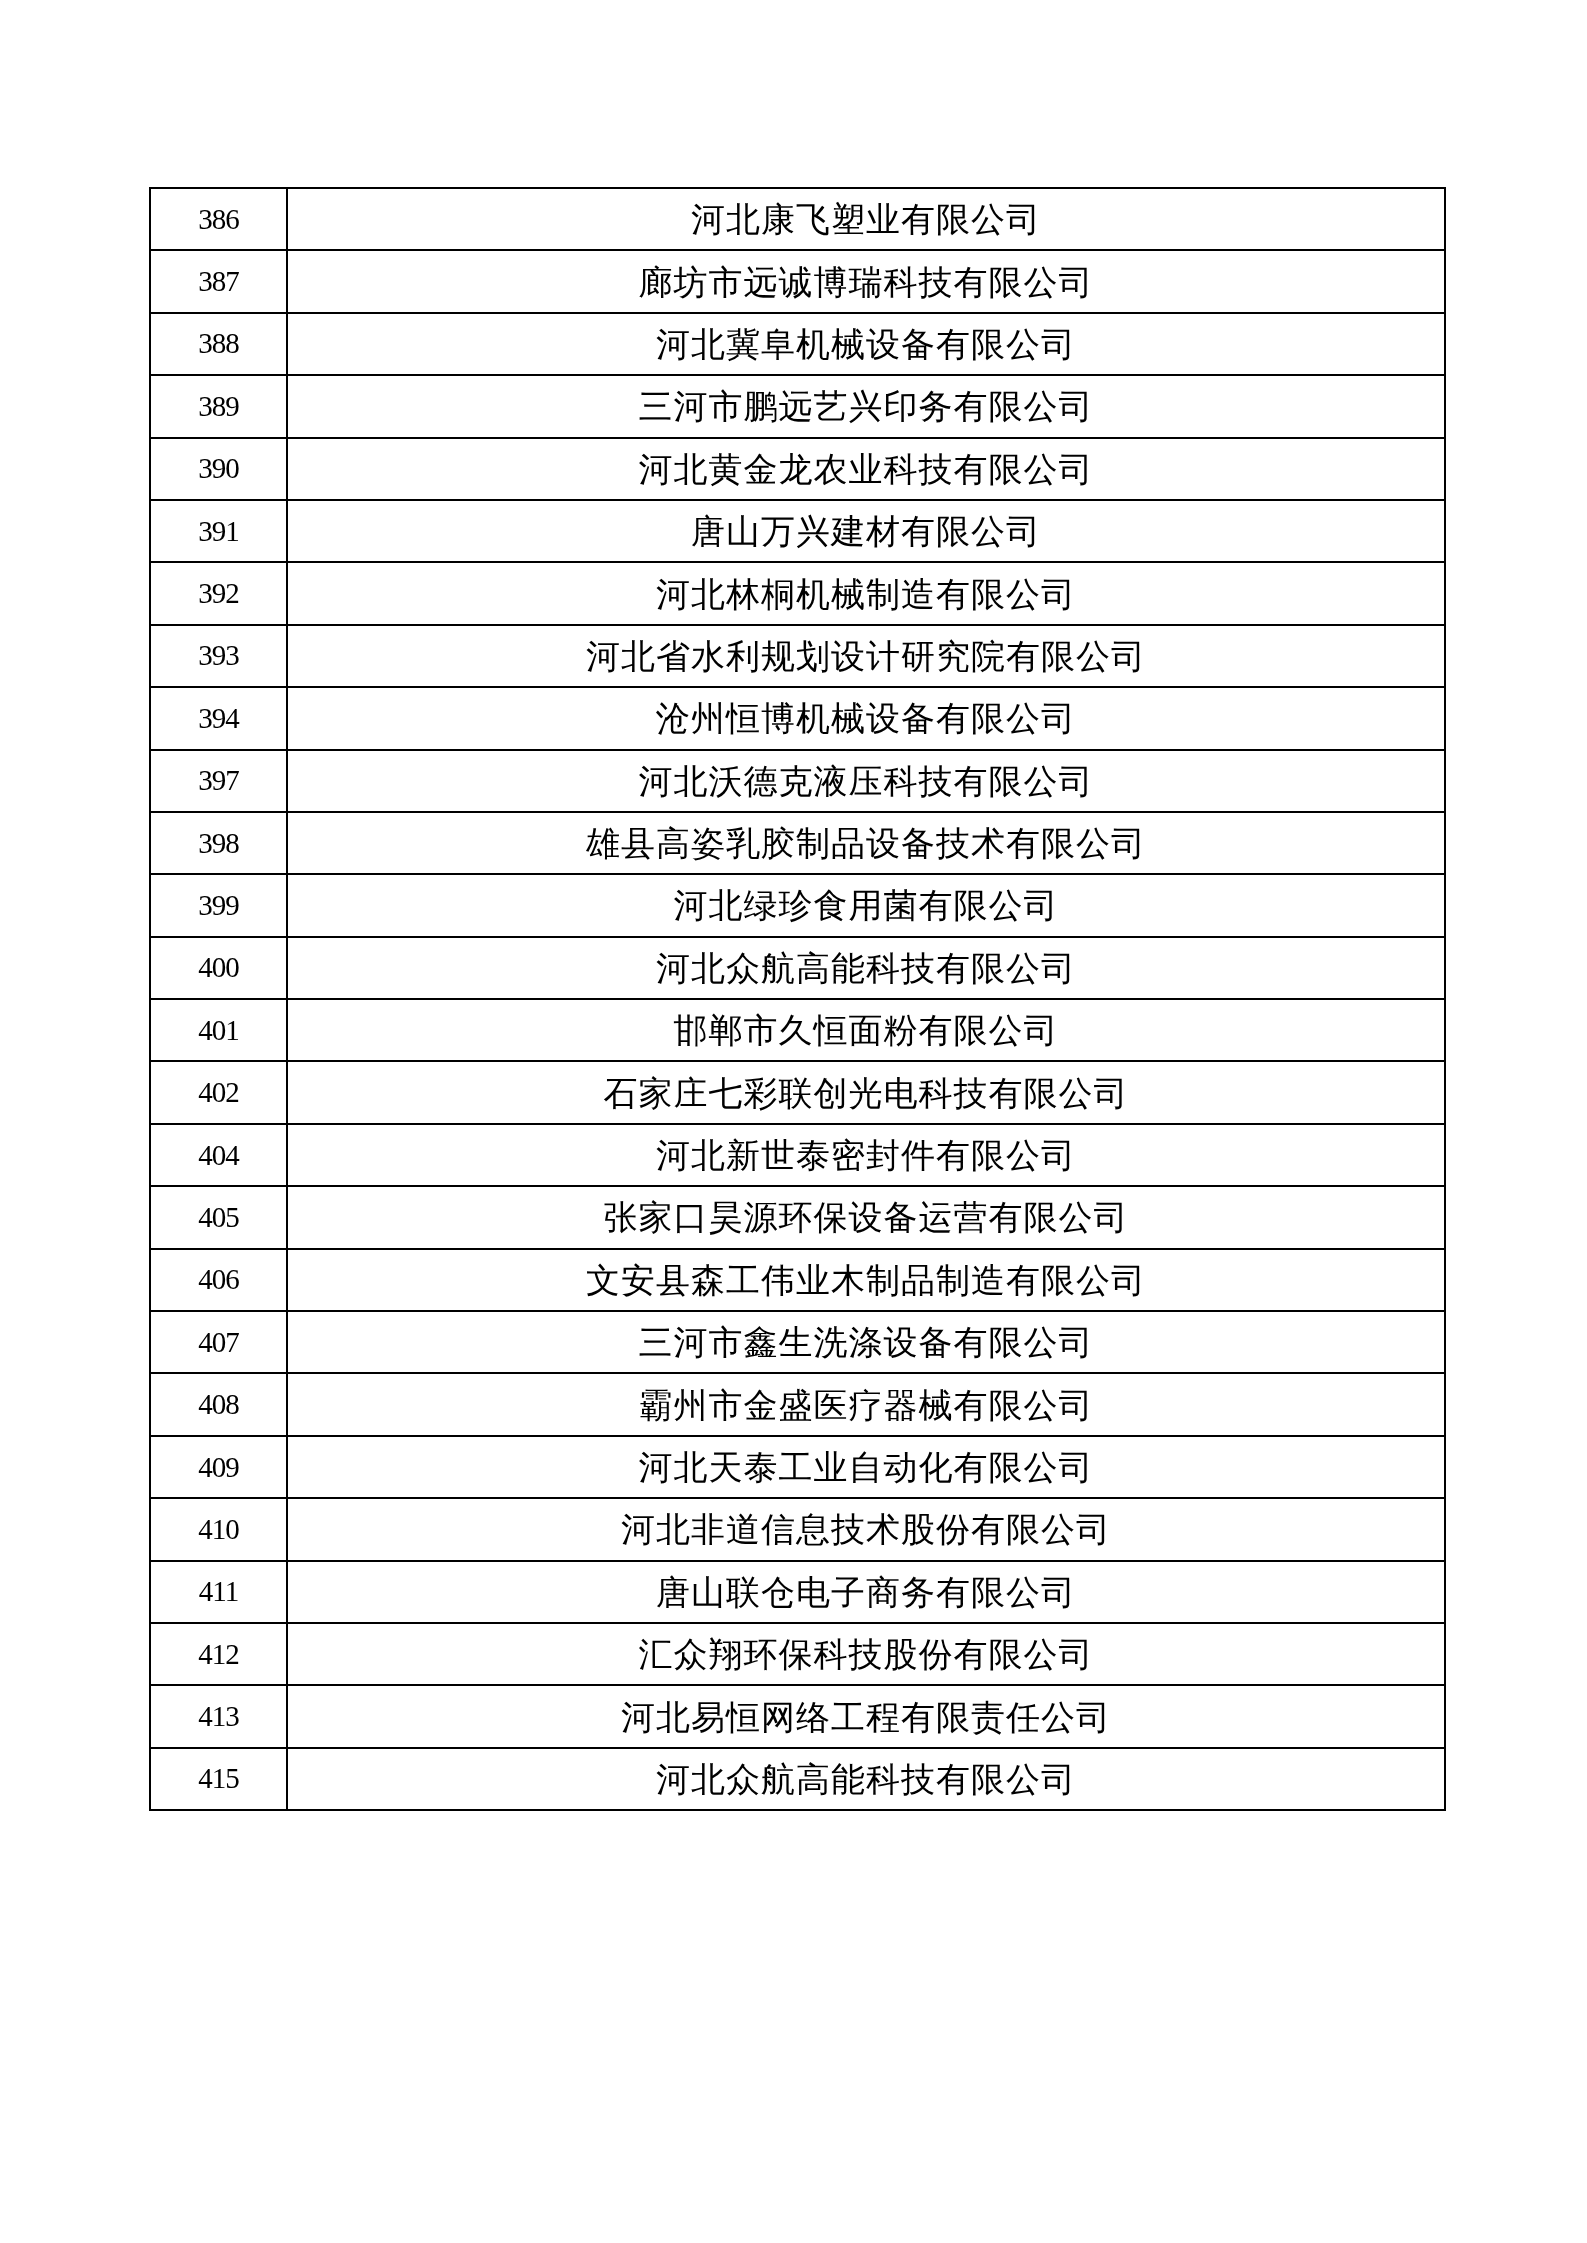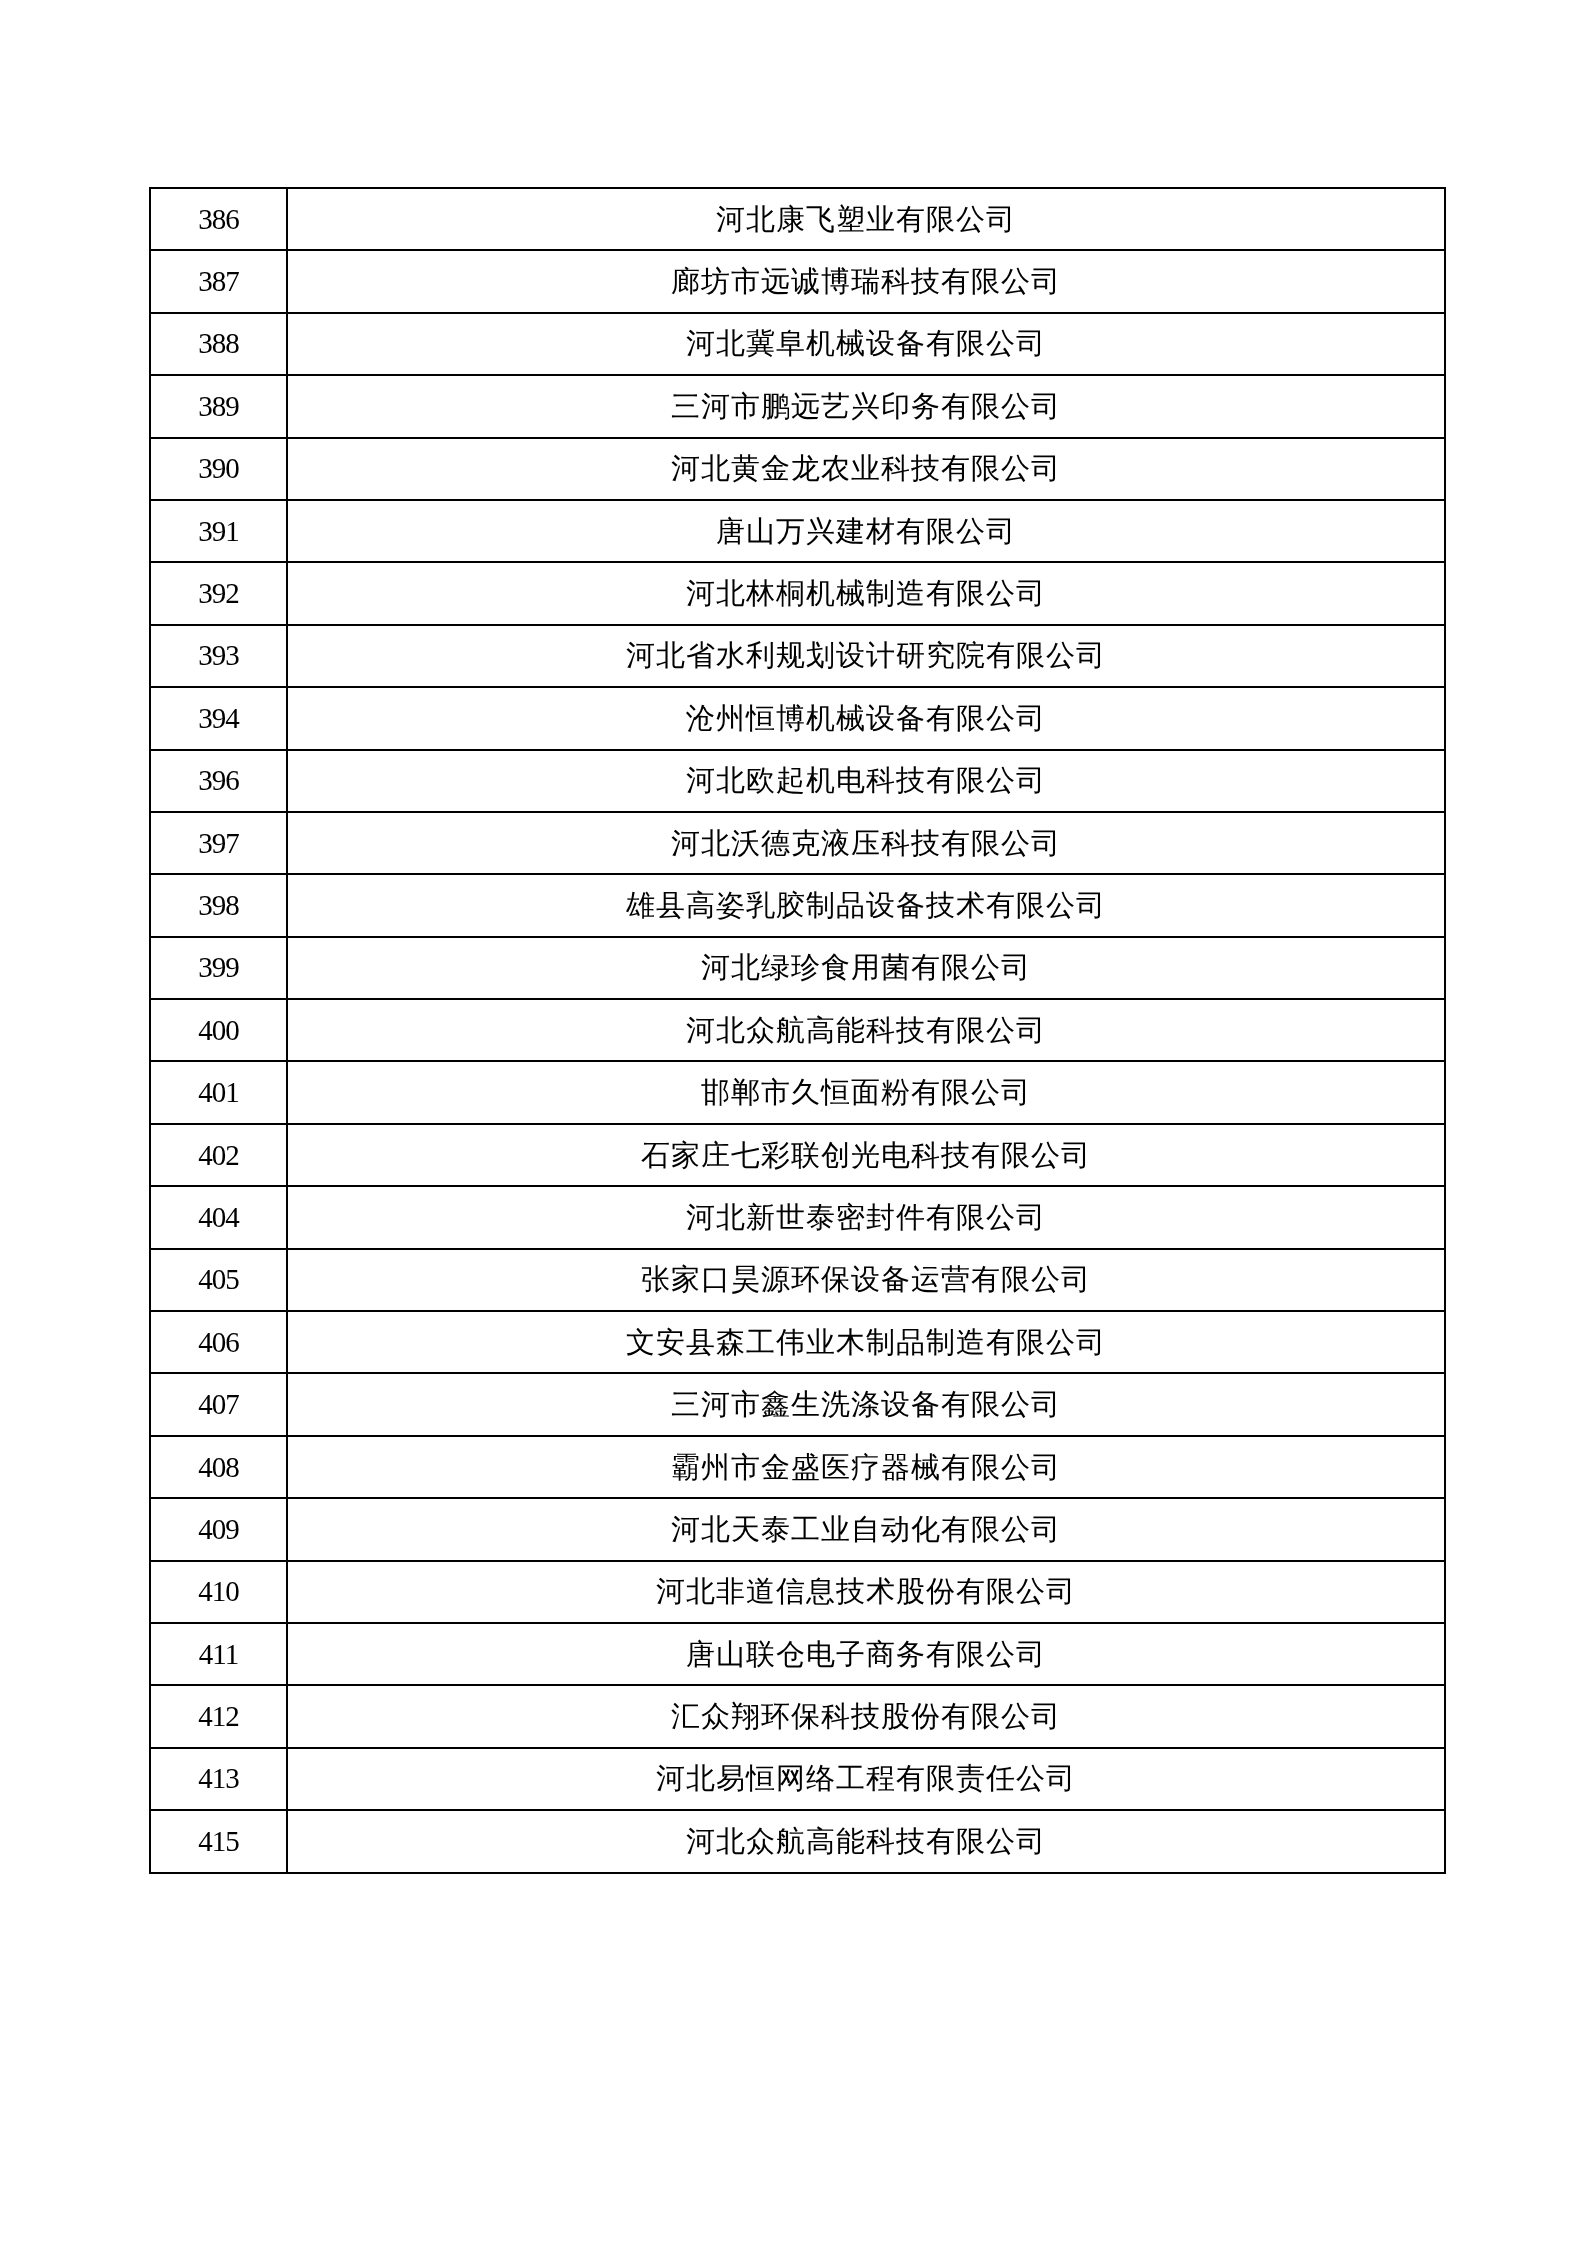--- a/index.html
+++ b/index.html
@@ -43,22 +43,22 @@
       white-space: nowrap;
       overflow: hidden;
     }
     table.list td.no {
       font-family: "Liberation Serif", "DejaVu Serif", serif;
       font-size: 29px;
       letter-spacing: -1px;
       border-radius: 21px;
     }
     table.list td.name {
-      font-family: Liberation Serif, serif;
-      font-size: 29px;
+      font-family: Liberation Sans, sans-serif;
+      font-size: 34px;
       letter-spacing: 1px;
     }
   </style>
 </head>
 <body>
 
 <div class="page">
   <table class="list">
     <colgroup>
       <col class="c-no">
@@ -93,24 +93,20 @@
           <td class="no">392</td>
           <td class="name">河北林桐机械制造有限公司</td>
         </tr>
       <tr>
           <td class="no">393</td>
           <td class="name">河北省水利规划设计研究院有限公司</td>
         </tr>
       <tr>
           <td class="no">394</td>
           <td class="name">沧州恒博机械设备有限公司</td>
-        </tr>
-      <tr>
-          <td class="no">396</td>
-          <td class="name">河北欧起机电科技有限公司</td>
         </tr>
       <tr>
           <td class="no">397</td>
           <td class="name">河北沃德克液压科技有限公司</td>
         </tr>
       <tr>
           <td class="no">398</td>
           <td class="name">雄县高姿乳胶制品设备技术有限公司</td>
         </tr>
       <tr>

